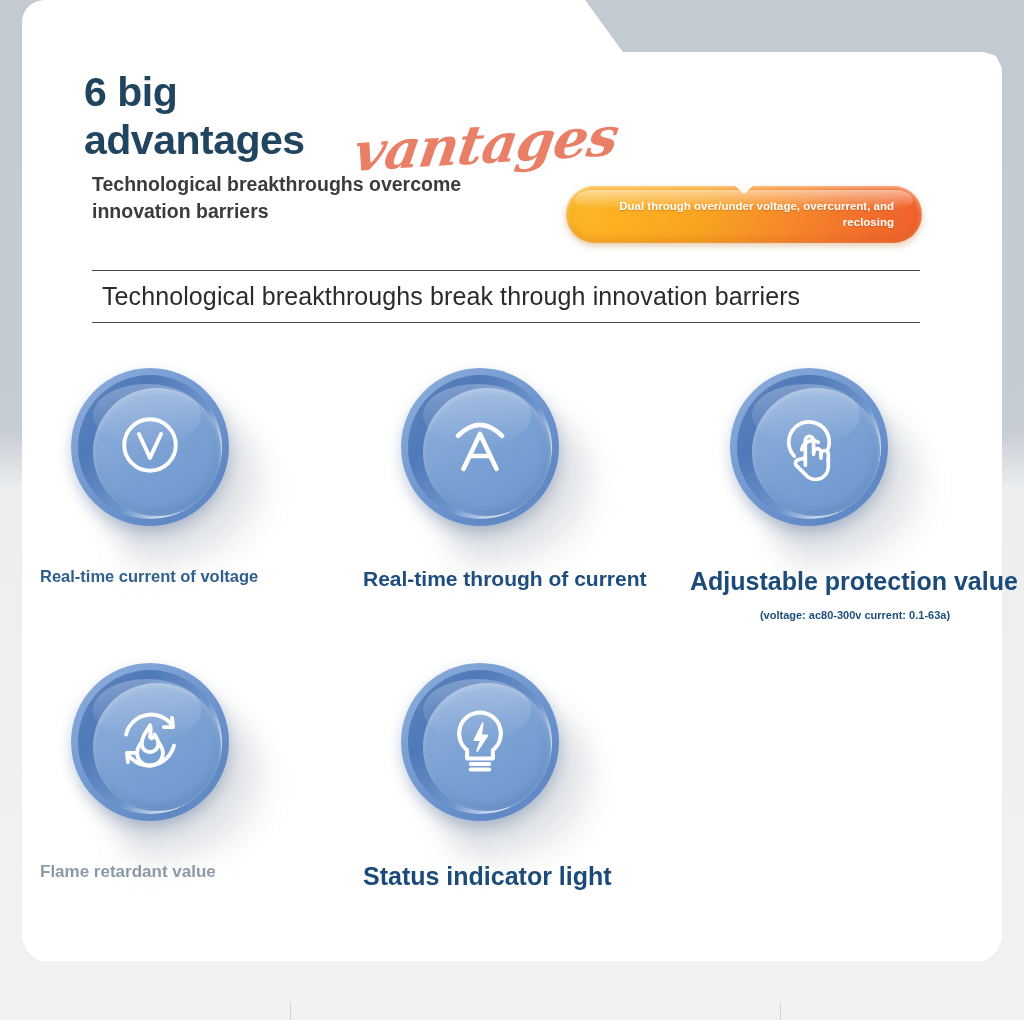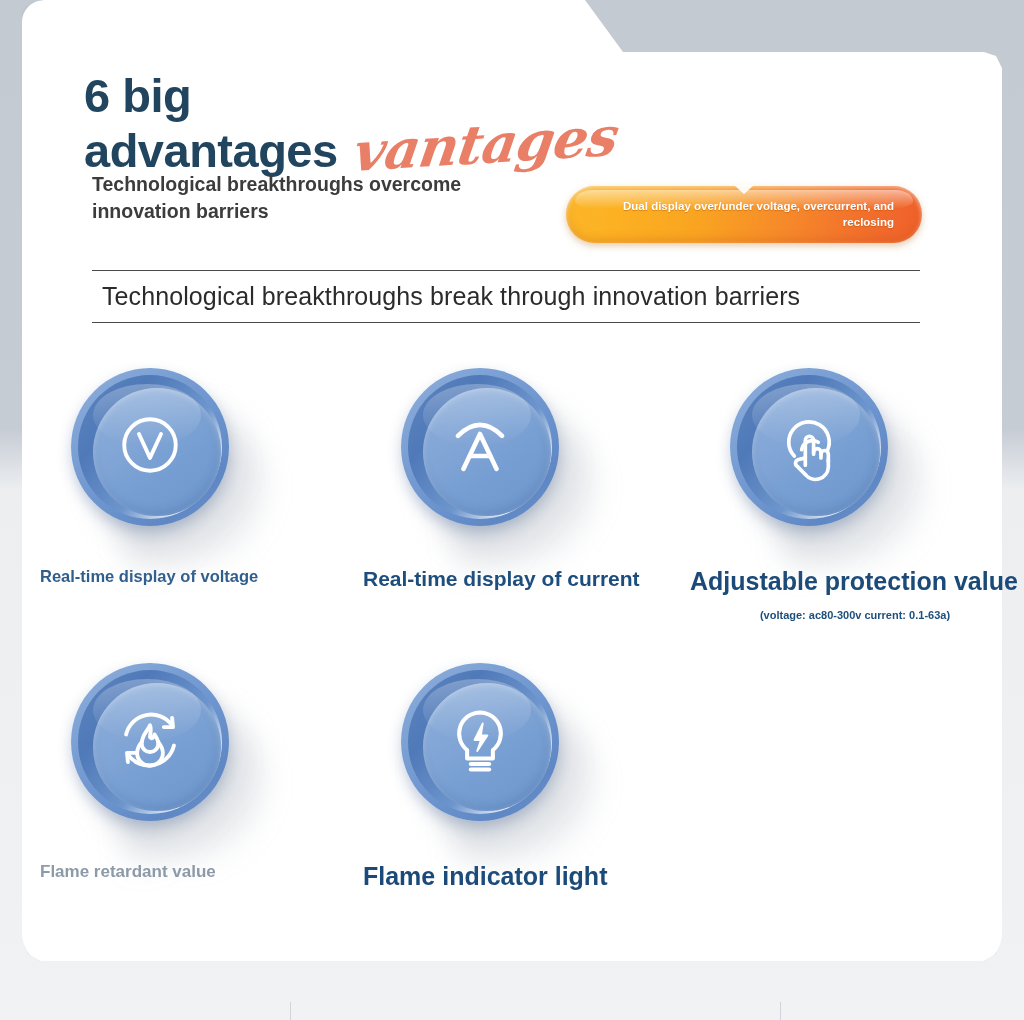--- a/index.html
+++ b/index.html
@@ -59,21 +59,21 @@
   
   #header {
     position: absolute;
     left: 0; top: 0; width: 1024px; height: 340px;
   }
 
   .headline {
     position: absolute;
     left: 84px;
     top: 68px;
-    font-size: 47px;
+    font-size: 41px;
     font-weight: bold;
     line-height: 1.18;
     color: #22455f;
     letter-spacing: -0.5px;
     white-space: pre-line;
     z-index: 3;
   }
 
   .script-word {
     position: absolute;
@@ -316,21 +316,21 @@
     <div class="script-word">vantages</div>
 
     <div class="headline">6 big
 advantages</div>
 
     <div class="subhead">Technological breakthroughs overcome
 innovation barriers</div>
 
     <div class="pill">
       <span class="pill-notch"></span>
-      <span class="pill-text">Dual display over/under voltage, overcurrent, and reclosing</span>
+      <span class="pill-text">Dual through over/under voltage, overcurrent, and reclosing</span>
     </div>
 
     <div class="band">
       <span class="band-text">Technological breakthroughs break through innovation barriers</span>
     </div>
   </div>
 
   <div id="grid">
 
     <div class="cell r0 c0">
@@ -343,42 +343,42 @@
           </div>
           <div class="disc-gloss"></div>
           <div class="icon-svg">
             <svg viewBox="0 0 100 100" fill="none" stroke="#ffffff" stroke-width="4.2" stroke-linecap="round" stroke-linejoin="round">
               <circle cx="50" cy="50" r="28"></circle>
               <path d="M38 38 L50 64 L62 38"></path>
             </svg>
           </div>
         </div>
       </div>
-      <div class="caption s-sm">Real-time display of voltage</div>
+      <div class="caption s-sm">Real-time current of voltage</div>
     </div>
 
     <div class="cell r0 c1">
       <div class="disc-wrap">
         <div class="disc-shadow"></div>
         <div class="disc-shadow2"></div>
         <div class="disc">
           <div class="disc-ring">
             <div class="disc-inner"></div>
           </div>
           <div class="disc-gloss"></div>
           <div class="icon-svg">
             <svg viewBox="0 0 100 100" fill="none" stroke="#ffffff" stroke-width="5" stroke-linecap="round" stroke-linejoin="round">
               <path d="M26 40 Q50 16 74 40"></path>
               <path d="M32 76 L50 38 L68 76"></path>
               <path d="M39 62 L61 62"></path>
             </svg>
           </div>
         </div>
       </div>
-      <div class="caption s-lg">Real-time display of current</div>
+      <div class="caption s-lg">Real-time through of current</div>
     </div>
 
     <div class="cell r0 c2">
       <div class="disc-wrap">
         <div class="disc-shadow"></div>
         <div class="disc-shadow2"></div>
         <div class="disc">
           <div class="disc-ring">
             <div class="disc-inner"></div>
           </div>
@@ -436,21 +436,21 @@
           <div class="icon-svg">
             <svg viewBox="0 0 100 100" fill="none" stroke="#ffffff" stroke-width="4.4" stroke-linecap="round" stroke-linejoin="round">
               <path d="M50 20 A23 23 0 0 1 64 61 L64 70 L36 70 L36 61 A23 23 0 0 1 50 20 Z"></path>
               <path d="M40 76 L60 76"></path>
               <path d="M40 82 L60 82"></path>
               <path d="M53 32 L44 50 L51 50 L47 62 L58 45 L51 45 Z" fill="#ffffff" stroke-width="2"></path>
             </svg>
           </div>
         </div>
       </div>
-      <div class="caption s-xl">Flame indicator light</div>
+      <div class="caption s-xl">Status indicator light</div>
     </div>
 
 
   </div>
 
   <span class="seam" style="left:290px;"></span>
   <span class="seam" style="left:780px;"></span>
 </div>
 
 </body></html>

